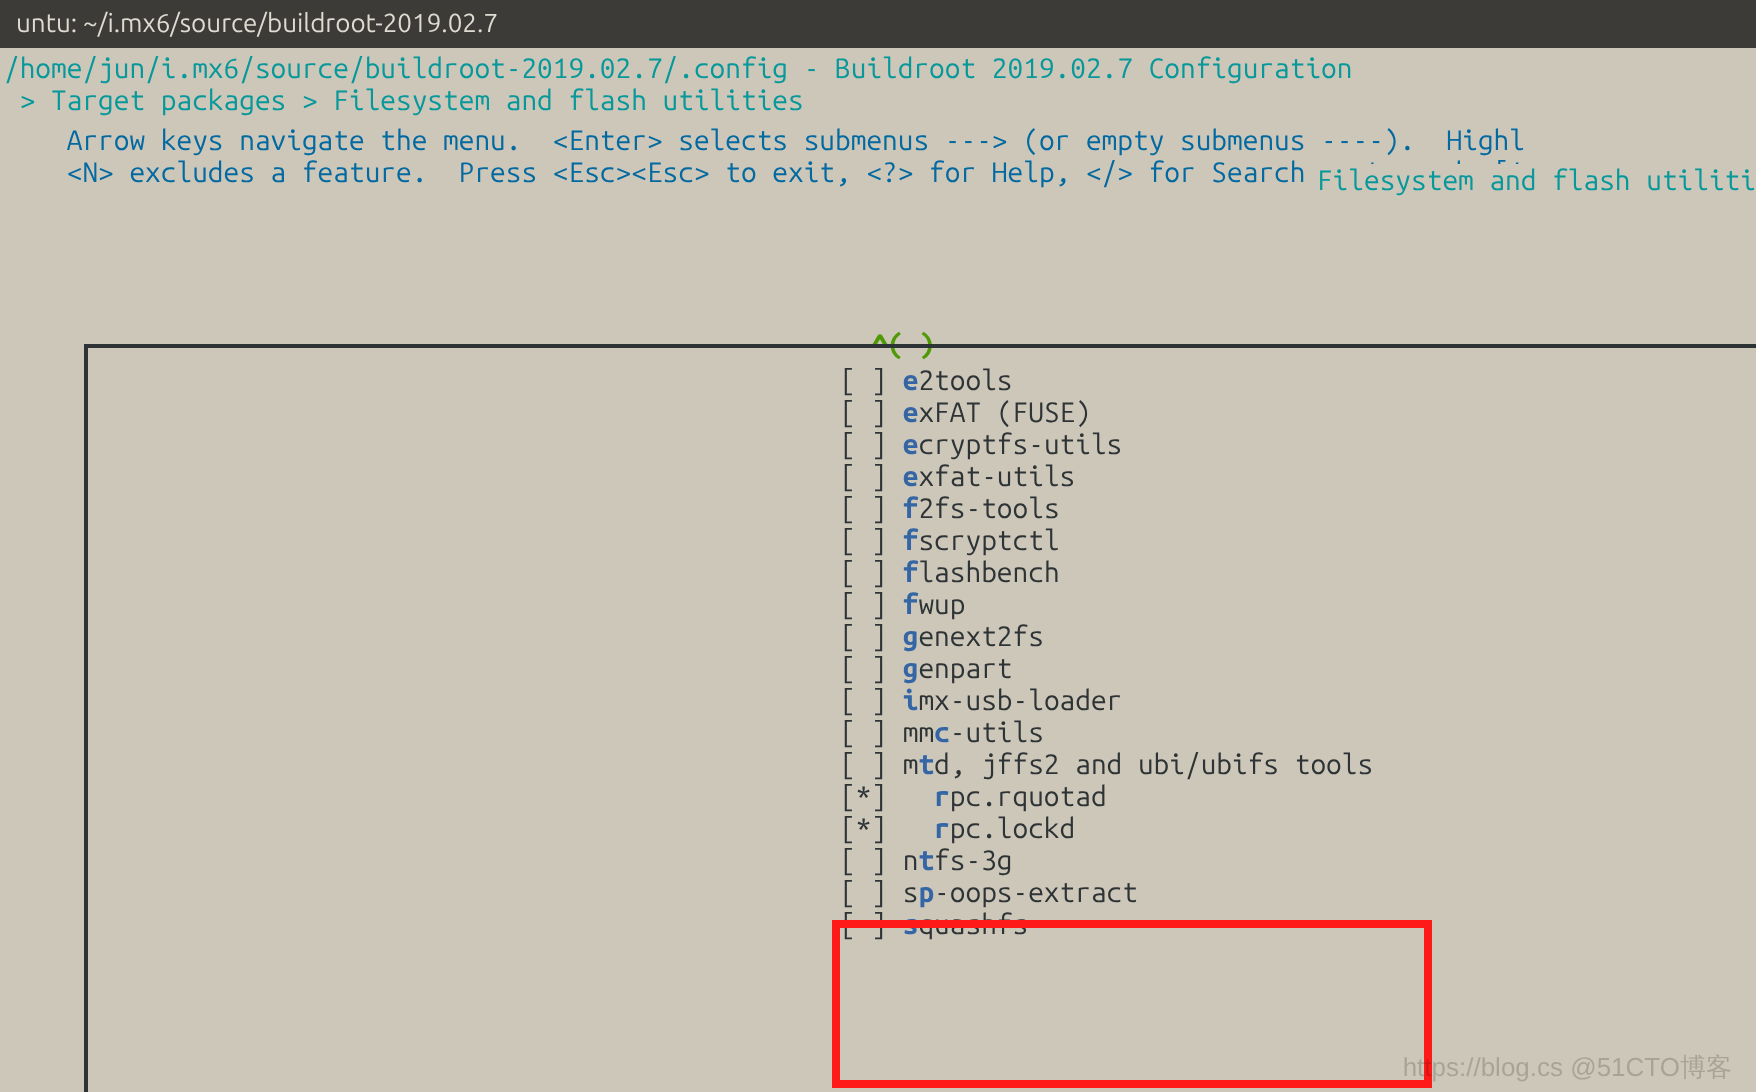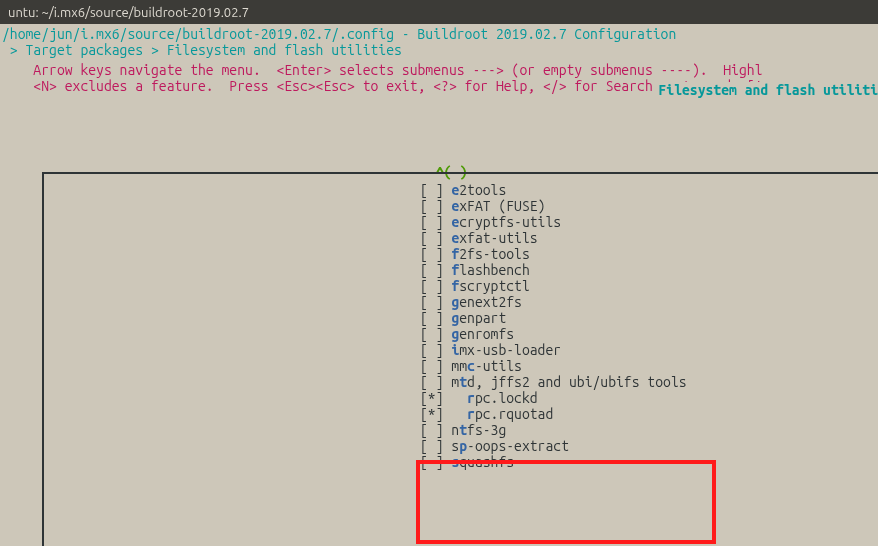--- a/index.html
+++ b/index.html
@@ -25,21 +25,21 @@
     background: #CDC7B9;
     position: absolute;
     top: 24px;
     left: 0;
     right: 0;
     bottom: 0;
     padding: 2px 0 0 2px;
     line-height: 16px;
     letter-spacing: 0;
   }
-  .row { white-space: pre; height: 16px; color: #be185d; }
+  .row { white-space: pre; height: 16px; color: #0369a1; }
   .cyan-bold { color: #06989A; font-weight: normal; }
   .highlight-box {
     position: absolute;
     border: 4px solid #FF1A1A;
     top: 436px;
     left: 416px;
     width: 300px;
     height: 84px;
     pointer-events: none;
   }
@@ -72,21 +72,21 @@
     top: 158px;
     left: 420px;
   }
   .opt { white-space: pre; color: #2E3436; height: 16px; }
   .opt .hl { color: #3465A4; font-weight: bold; }
   .section-title {
     position: absolute;
     top: 58px;
     right: 0;
     color: #06989A;
-    font-weight: bold;
+    font-weight: normal;
     background: #CDC7B9;
     padding-left: 4px;
   }
 </style>
 </head>
 <body>
 
 <div class="titlebar">
   <span>untu: ~/i.mx6/source/buildroot-2019.02.7</span>
 </div>
@@ -103,30 +103,31 @@
   <div class="scroll-ind">^(-)</div>
 
   <div class="frame"></div>
 
   <div class="options" id="options-container">
       <div class="opt">[ ] <span class="hl">e</span>2tools</div>
       <div class="opt">[ ] <span class="hl">e</span>xFAT (FUSE)</div>
       <div class="opt">[ ] <span class="hl">e</span>cryptfs-utils</div>
       <div class="opt">[ ] <span class="hl">e</span>xfat-utils</div>
       <div class="opt">[ ] <span class="hl">f</span>2fs-tools</div>
+      <div class="opt">[ ] <span class="hl">f</span>scryptctl</div>
       <div class="opt">[ ] <span class="hl">f</span>lashbench</div>
-      <div class="opt">[ ] <span class="hl">f</span>scryptctl</div>
+      <div class="opt">[ ] <span class="hl">f</span>wup</div>
       <div class="opt">[ ] <span class="hl">g</span>enext2fs</div>
       <div class="opt">[ ] <span class="hl">g</span>enpart</div>
-      <div class="opt">[ ] <span class="hl">g</span>enromfs</div>
       <div class="opt">[ ] <span class="hl">i</span>mx-usb-loader</div>
       <div class="opt">[ ] mm<span class="hl">c</span>-utils</div>
       <div class="opt">[ ] m<span class="hl">t</span>d, jffs2 and ubi/ubifs tools</div>
+      <div class="opt">[*]   <span class="hl">r</span>pc.rquotad</div>
       <div class="opt">[*]   <span class="hl">r</span>pc.lockd</div>
-      <div class="opt">[*]   <span class="hl">r</span>pc.rquotad</div>
       <div class="opt">[ ] n<span class="hl">t</span>fs-3g</div>
       <div class="opt">[ ] s<span class="hl">p</span>-oops-extract</div>
       <div class="opt">[ ] <span class="hl">s</span>quashfs</div>
     </div>
 
   <div class="highlight-box"></div>
 
+  <div class="watermark">https://blog.cs @51CTO博客</div>
 </div>
 
 </body></html>

